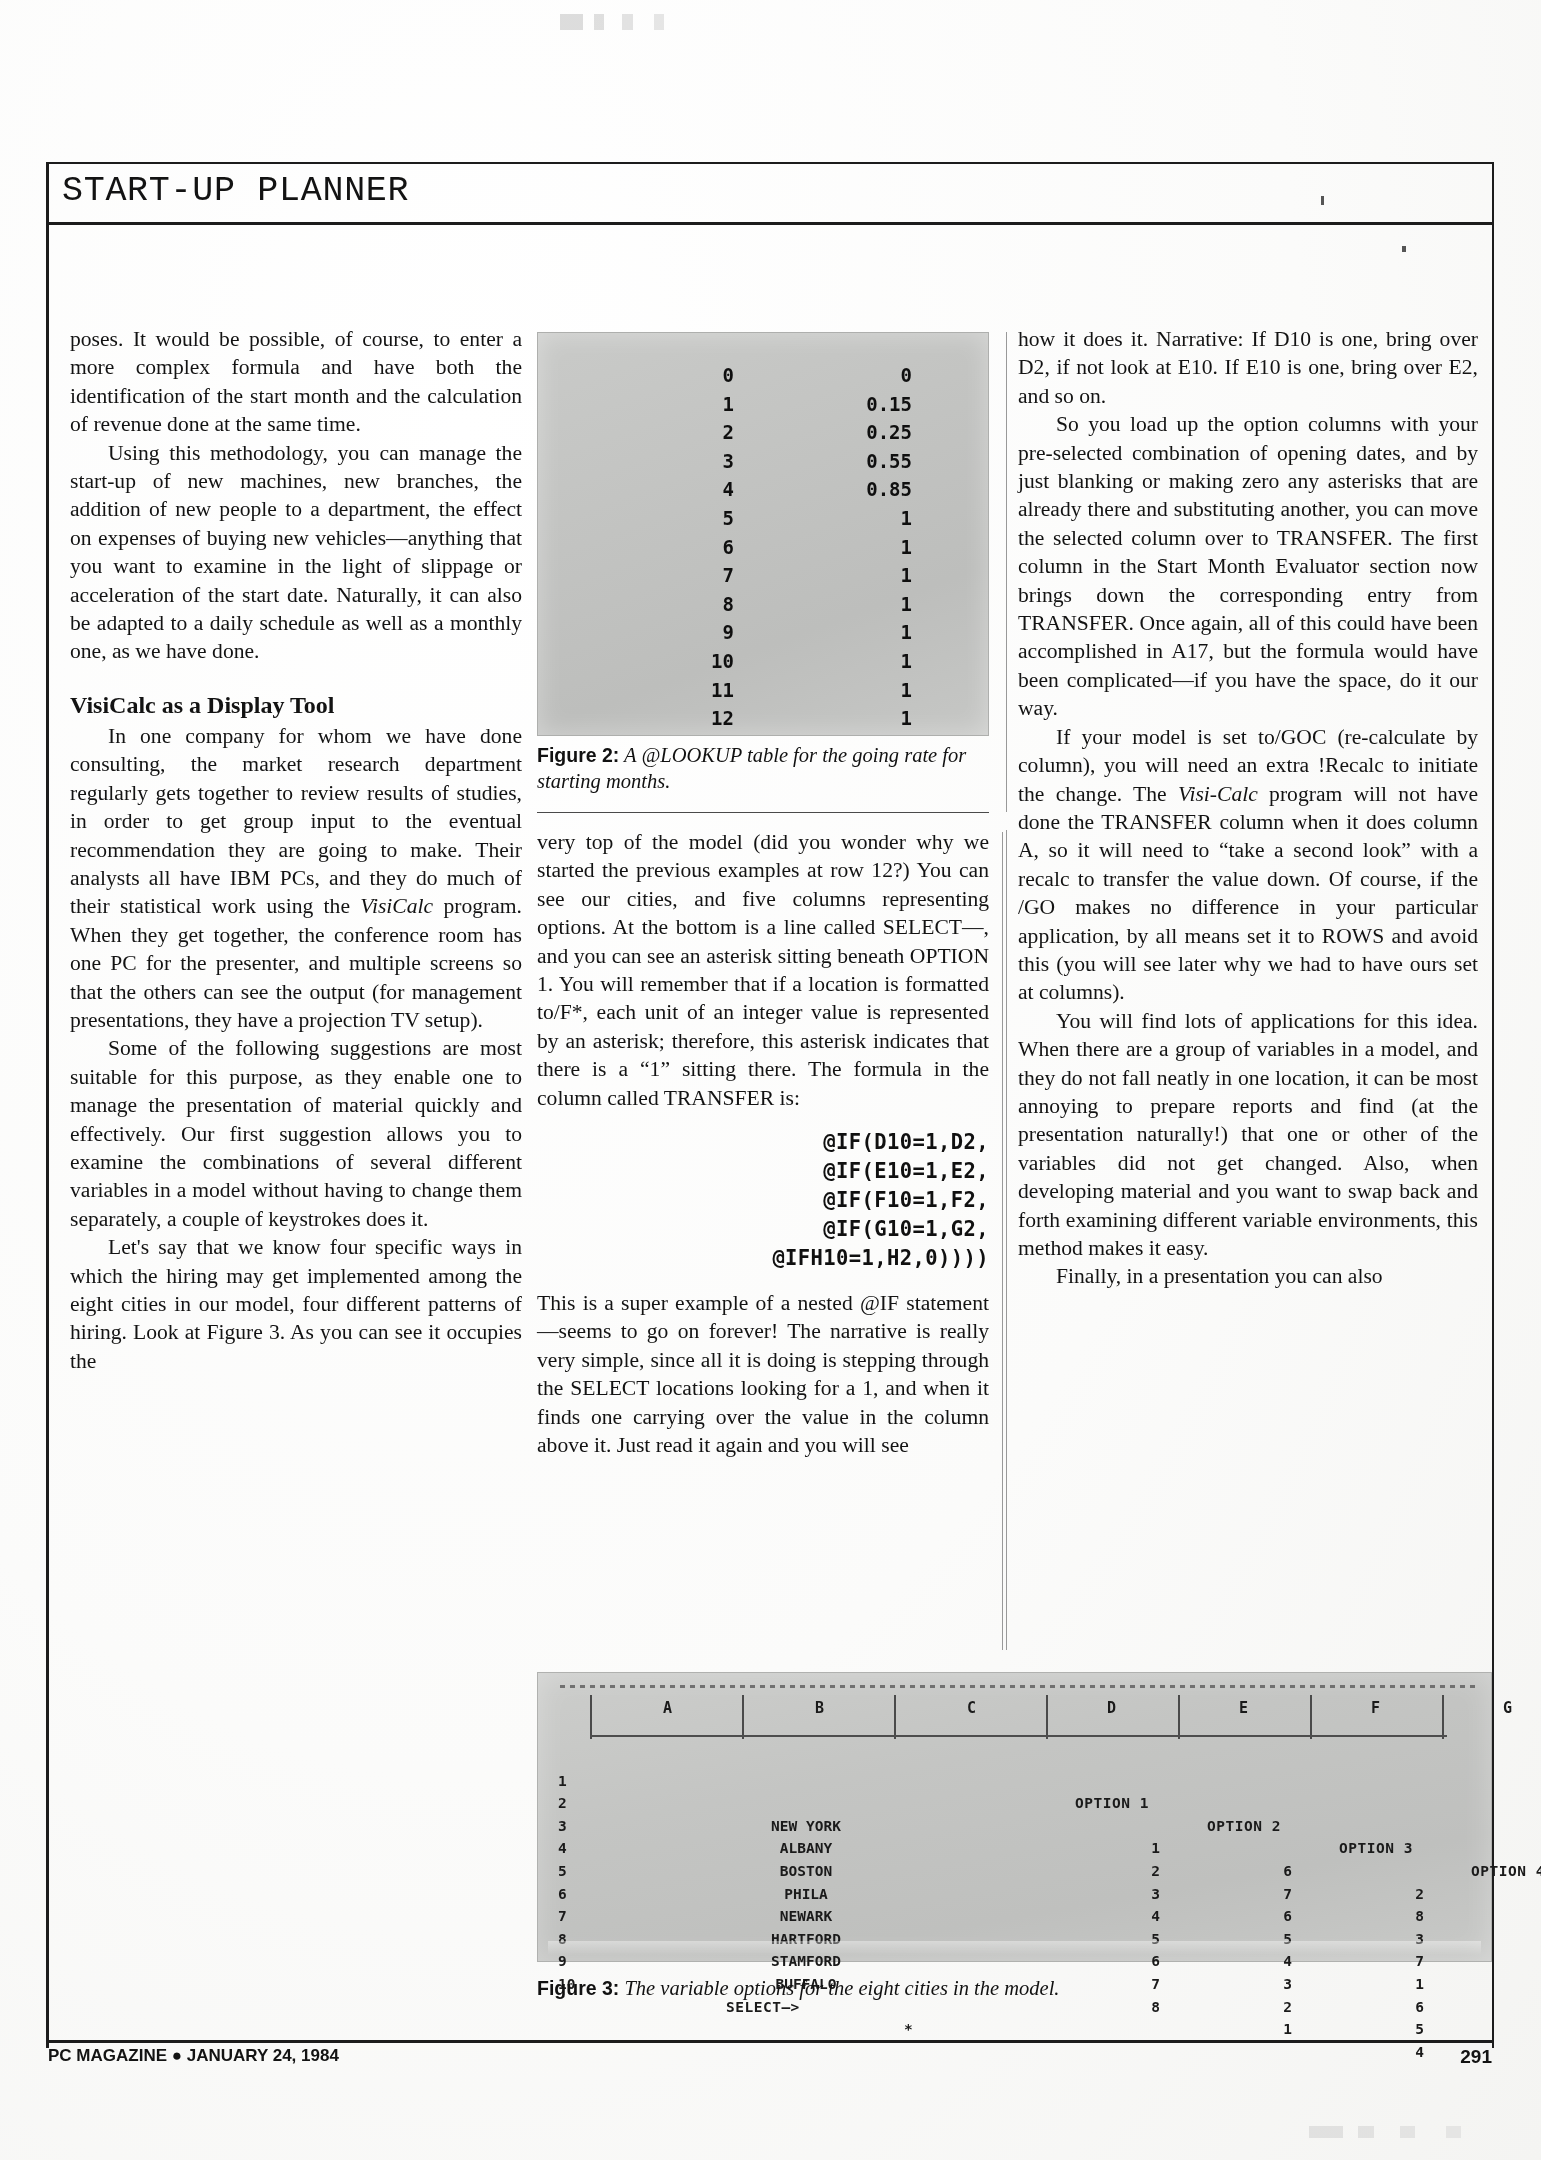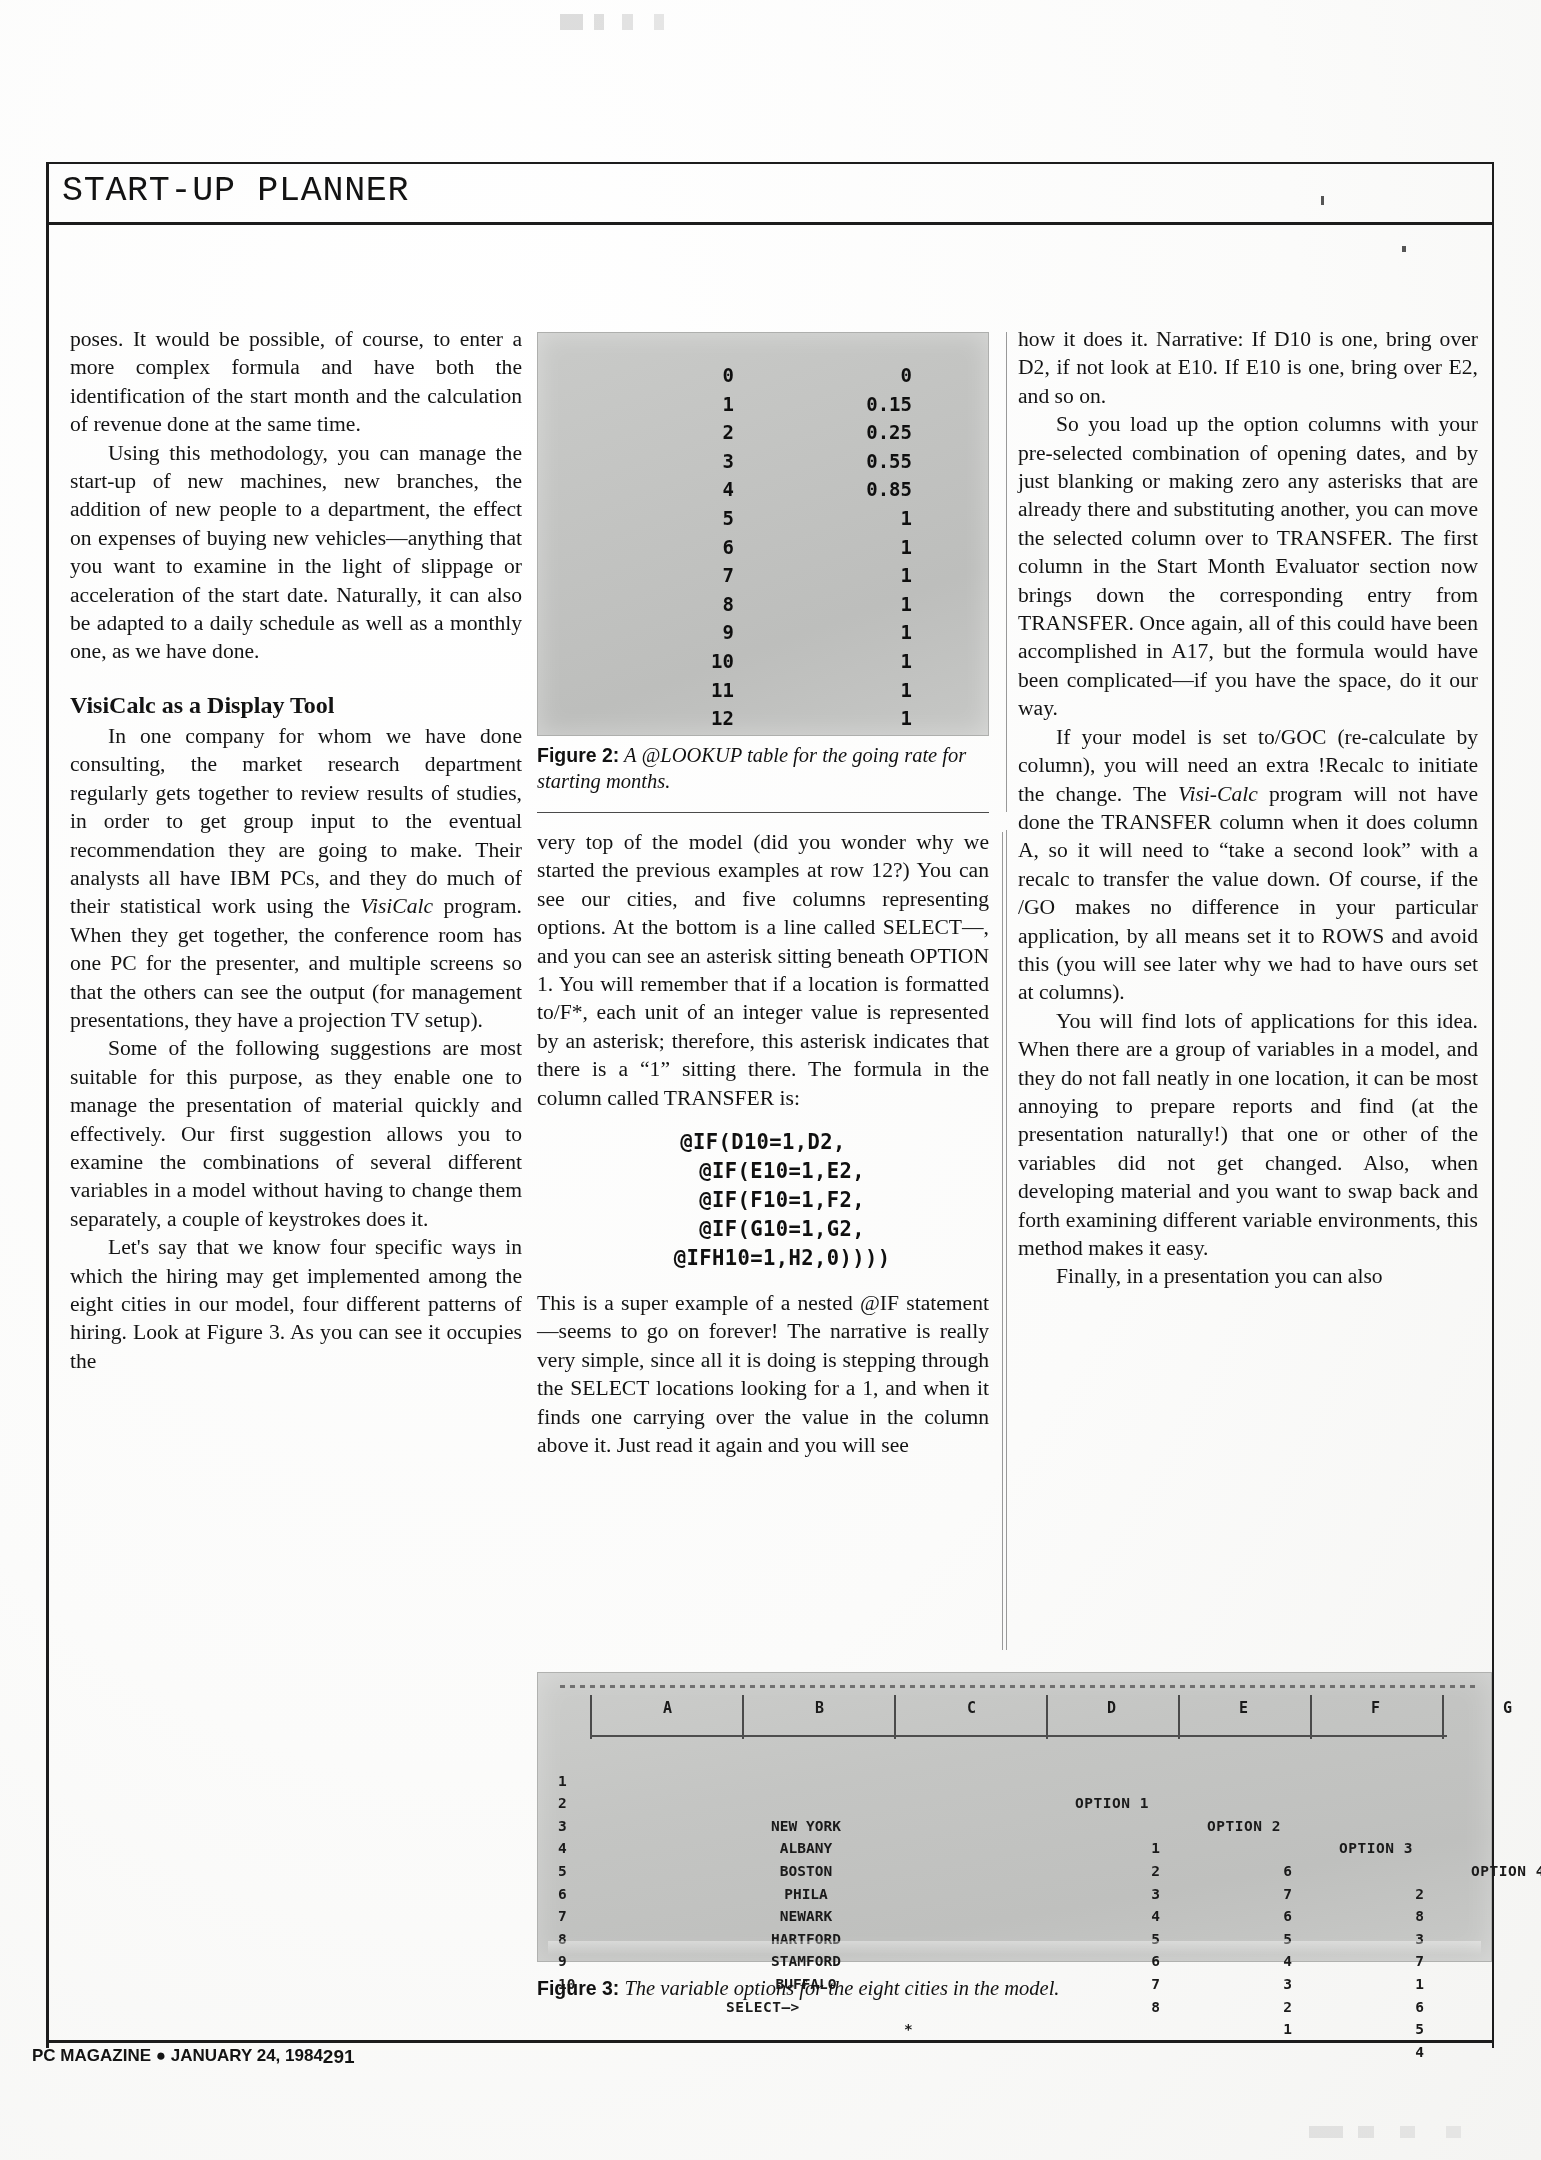--- a/index.html
+++ b/index.html
@@ -185,21 +185,21 @@
     border-top: 1.5px solid #4a4a4a;
   }
 
   
   .code {
     font-family: "DejaVu Sans Mono", "Liberation Mono", monospace;
     font-size: 20.5px;
     line-height: 29px;
     font-weight: 700;
     letter-spacing: .4px;
-    text-align: center;
+    text-align: right;
     text-indent: 0 !important;
     margin: 16px 0 16px 0;
     color: #101010;
   }
   .code div { white-space: pre; }
 
   
   #fig3 {
     position: absolute;
     left: 537px;
@@ -285,29 +285,30 @@
   #footrule {
     position: absolute;
     left: 46px;
     top: 2040px;
     width: 1448px;
     height: 0;
     border-top: 3px solid #1c1c1c;
   }
   #footer {
     position: absolute;
-    left: 32px;
+    left: 48px;
     top: 2046px;
     width: 1444px;
     height: 34px;
     font-family: "Liberation Sans", "DejaVu Sans", sans-serif;
     font-size: 17px;
     font-weight: bold;
     color: #131313;
     display: flex;
+    justify-content: space-between;
     align-items: flex-start;
   }
   #footer .pageno { font-size: 19px; }
 </style>
 </head>
 <body>
 
 <div id="page">
 
   <div class="scan-smudge"></div>

